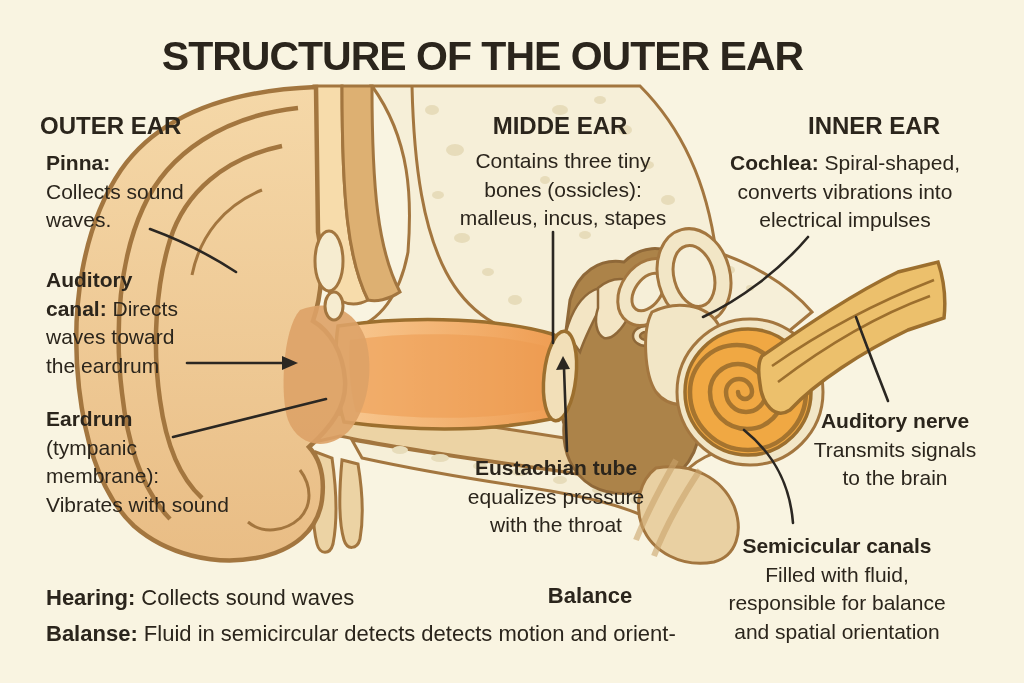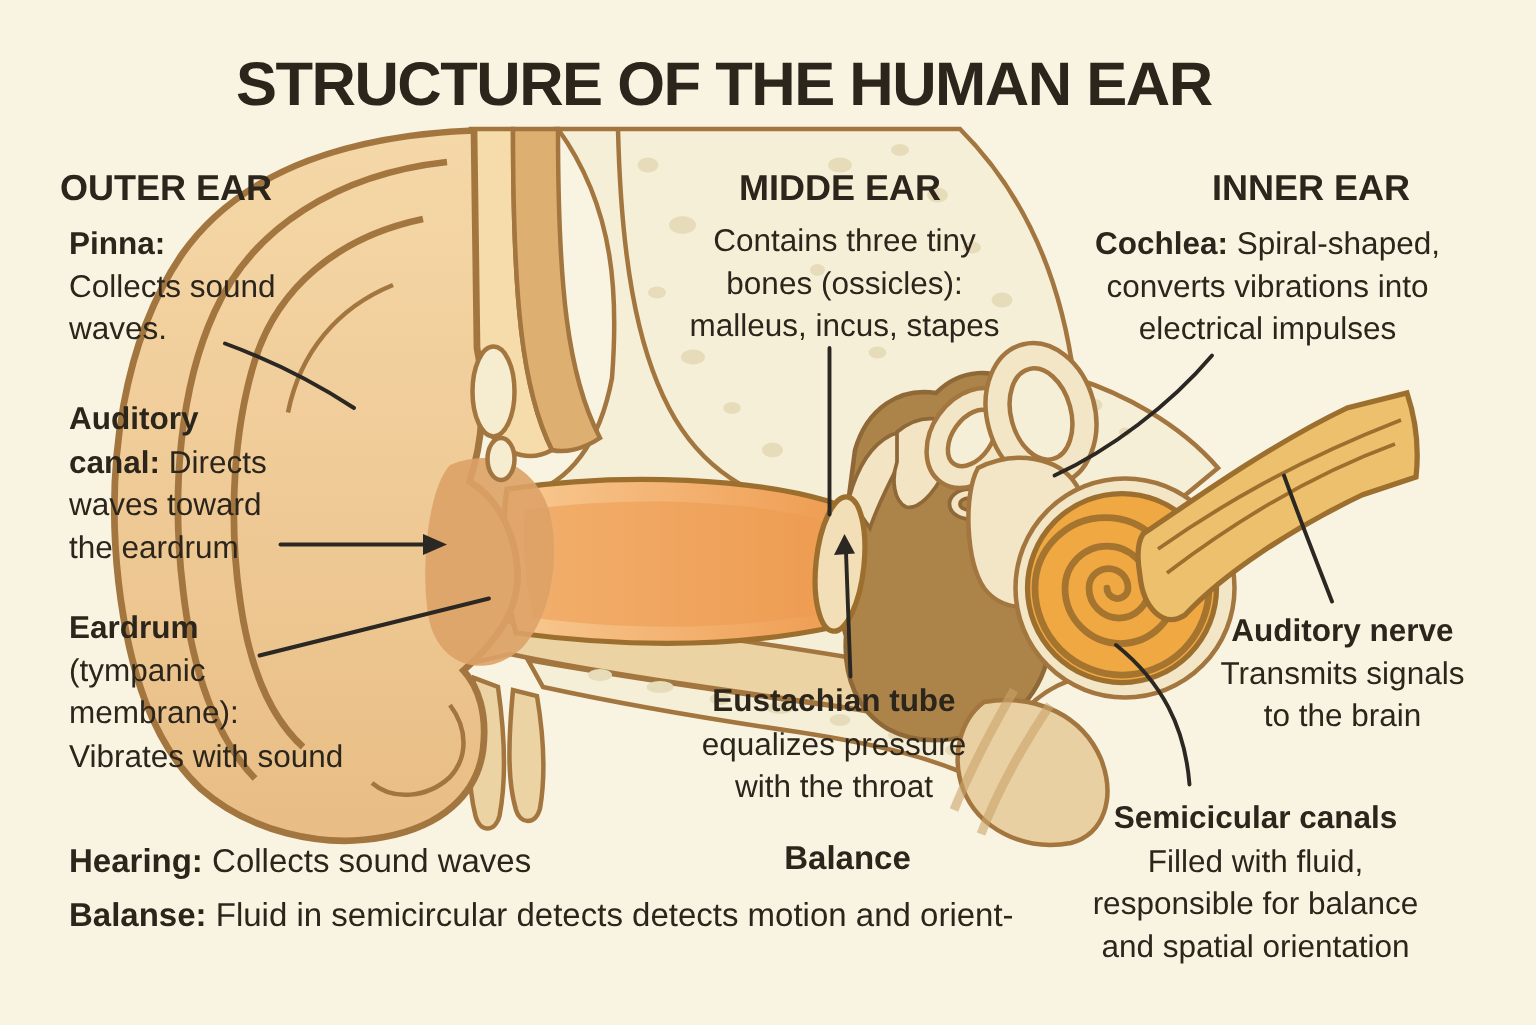--- a/index.html
+++ b/index.html
@@ -15,21 +15,21 @@
   .abs{position:absolute;}
   .title{
     left:0;top:33px;width:965px;text-align:center;
     font-size:41px;font-weight:700;letter-spacing:-1px;
   }
   .heading{font-size:24px;font-weight:700;}
   .lbl{font-size:21px;line-height:28.5px;}
   .lbl .b, .b{font-weight:700;}
   .pre{white-space:pre-line;}
   .ctr{text-align:center;}
-  .foot{font-size:22px;line-height:26px;}
+  .foot{font-size:22px;line-height:26px;margin-top:24px;}
   
   .f-bone{fill:var(--bone);}
   .f-speckle{fill:var(--speckle);}
   .f-band1{fill:var(--band_light);}
   .f-band2{fill:var(--band_dark);}
   .f-strip{fill:var(--strip);}
   .f-cavity{fill:var(--cavity);}
   .f-ossicle{fill:var(--ossicle);}
   .f-loop{fill:var(--loop);}
   .f-cochlea{fill:var(--cochlea);}
@@ -168,21 +168,21 @@
       <path class="leader" d="M173,437 L326,399"></path>
       <path class="leader" d="M553,232 L553,343"></path>
       <path class="leader" d="M567,451 L564,368"></path>
       <polygon class="leaderfill" points="563,356 556,370 570,369"></polygon>
       <path class="leader" d="M808,237 C780,270 740,300 703,317"></path>
       <path class="leader" d="M856,317 C868,350 878,375 888,401"></path>
       <path class="leader" d="M744,430 C775,455 790,485 793,523"></path>
     </g>
   </svg>
 
-  <div class="abs title">STRUCTURE OF THE HUMAN EAR</div>
+  <div class="abs title">STRUCTURE OF THE OUTER EAR</div>
 
   <div class="abs heading" style="left:40px;top:112px;">OUTER EAR</div>
 
   <div class="abs lbl" style="left:46px;top:149px;width:152px;">
     <span class="b">Pinna:</span><br>
     <span>Collects sound waves.</span>
   </div>
 
   <div class="abs lbl" style="left:46px;top:266px;width:152px;">
     <span class="b">Auditory canal:</span><span> Directs waves toward the eardrum</span>
@@ -224,19 +224,19 @@
     <span class="b">Semicicular canals</span>
     <div class="pre">Filled with fluid,
 responsible for balance
 and spatial orientation</div>
   </div>
 
   <div class="abs foot" style="left:46px;top:561px;">
     <span class="b">Hearing:</span><span> Collects sound waves</span>
   </div>
 
-  <div class="abs foot b ctr" style="left:430px;top:559px;width:270px;text-align:center;">Balance</div>
+  <div class="abs foot b ctr" style="left:455px;top:559px;width:270px;text-align:center;">Balance</div>
 
   <div class="abs foot" style="left:46px;top:597px;">
     <span class="b">Balanse:</span><span> Fluid in semicircular detects detects motion and orient-</span>
   </div>
 
 </div>
 
 </body></html>

